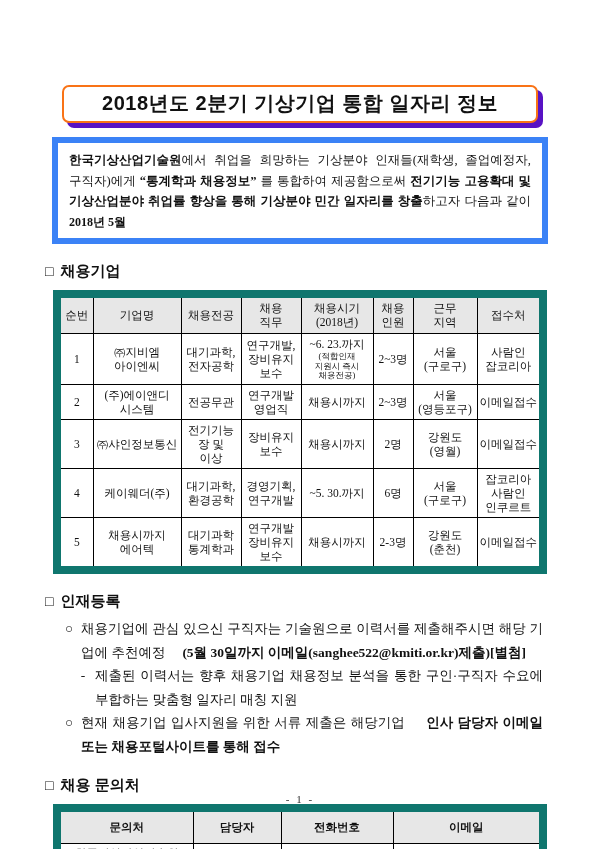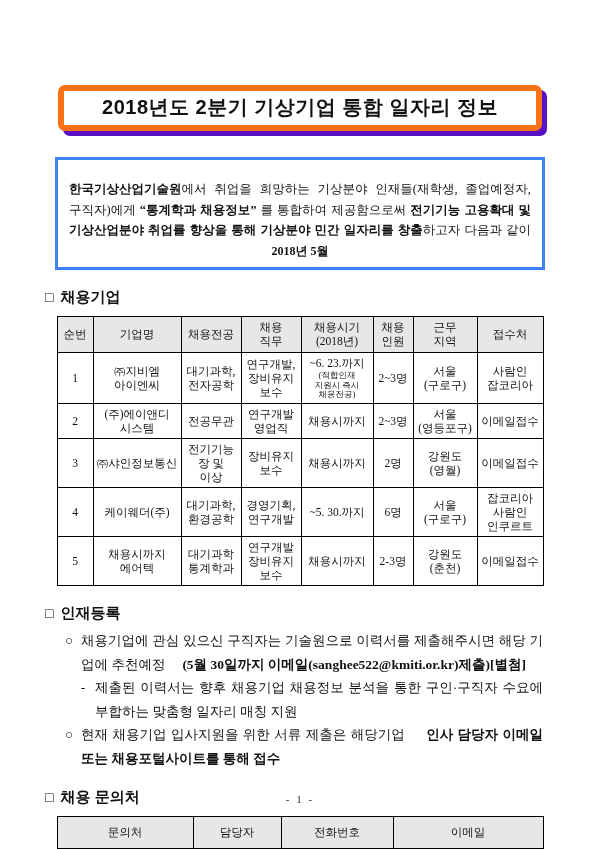--- a/index.html
+++ b/index.html
@@ -9,78 +9,78 @@
     margin:0 auto;
     background:#fff;
     font-family:"Liberation Serif","DejaVu Serif",serif;
     color:#111;
     overflow:hidden;
   }
   
   .title-box{
     width:472px;
     margin:85px auto 0;
-    border:6px solid #f97316;
+    border:2px solid #f97316;
     border-radius:7px;
     background:#fff;
     box-shadow:5px 5px 0 0 var(--accent-purple,#5812c4);
     text-align:center;
     padding:3px 0 4px;
   }
   .title-box h1{
     margin:0;
     font-family:"Liberation Sans","DejaVu Sans",sans-serif;
     font-size:20px;
     font-weight:bold;
     letter-spacing:0.5px;
   }
   
   .intro-box{
     width:462px;
-    margin:26px auto 0;
-    border:3px solid #3b82f6;
-    padding:19px 11px 6px;
+    margin:14px auto 0;
+    border:6px solid #3b82f6;
+    padding:7px 11px 6px;
     font-size:12.5px;
     line-height:20.5px;
   }
   .jline{text-align:justify;text-align-last:justify;}
   .cline{text-align:center;}
-  .intro-date,.intro-sign{text-align:center;font-weight:bold;font-size:12px;line-height:20.5px;}
+  .intro-date,.intro-sign{font-weight:bold;font-size:12px;line-height:20.5px;}
   
   .section-head{
     margin:18px 0 0 45px;
     font-family:"Liberation Sans","DejaVu Sans",sans-serif;
     font-size:15px;
     font-weight:bold;
     display:flex;align-items:center;gap:7px;
   }
   .sq{font-weight:normal;font-size:14px;transform:translateY(-1px);}
   
   table{border-collapse:collapse;margin:9px auto 0;width:486px;table-layout:fixed;}
   table,th,td{border:1px solid #000;}
-  table{border:1px solid #0f766e;}
+  table{border:8px solid #0f766e;}
   th{
     background:var(--table-header-bg,#e7e7e7);
     font-weight:normal;
     font-size:11.5px;
     line-height:1.25;
     padding:3px 1px;
     white-space:pre-line;
   }
   td{
     font-size:11.5px;
     line-height:1.22;
     text-align:center;
     vertical-align:middle;
     padding:3px 1px;
     white-space:pre-line;
   }
   .note{display:block;font-size:8.5px;line-height:1.15;margin-top:1px;}
   
-  .contact th{font-weight:normal;padding:8px 1px;}
+  .contact th{font-weight:bold;padding:8px 1px;}
   .contact td{padding:2px 1px;font-size:11.5px;}
   
   .bullets{width:486px;margin:6px auto 0;font-size:13.5px;line-height:23.5px;}
   .bullet-item{display:flex;align-items:flex-start;text-align:justify;}
   .bullet-item .mark{flex:0 0 24px;text-align:center;}
   .bullet-item.indent1 .mark{flex:0 0 24px;margin-left:14px;}
   .bullet-item .txt{flex:1 1 auto;}
   .b{font-weight:bold;}
   .u{margin-left:17px;}
   

